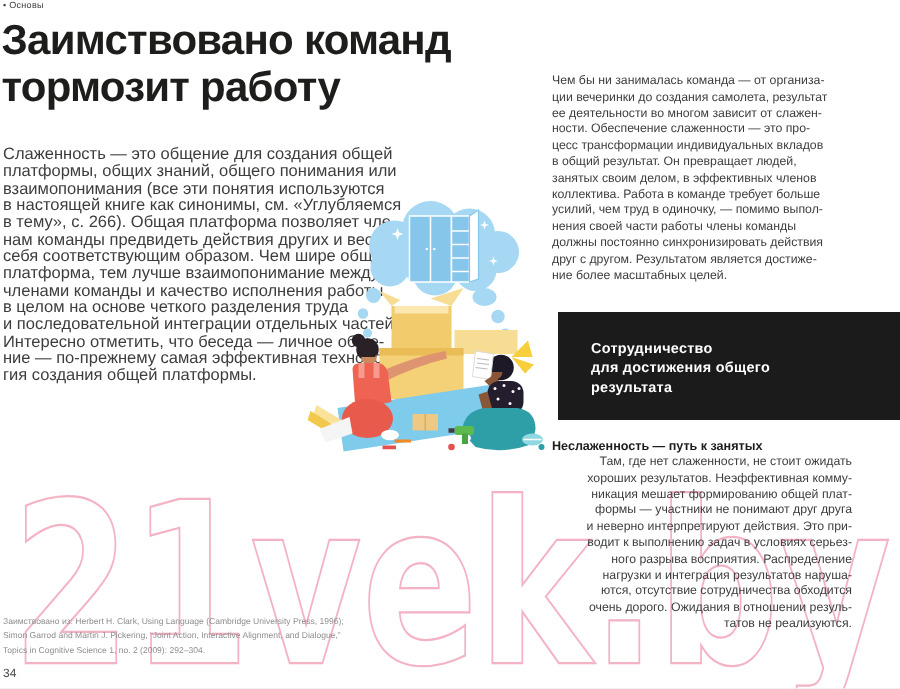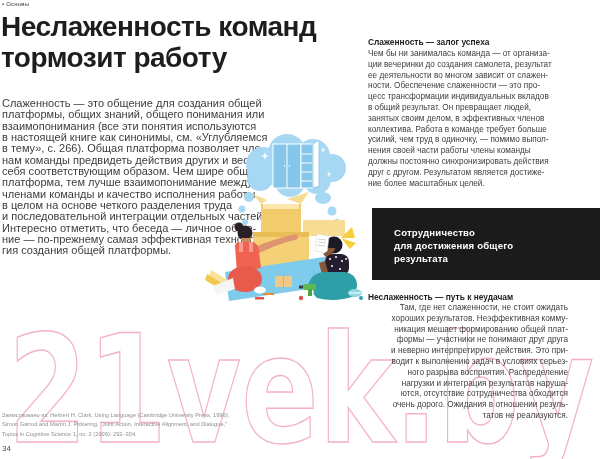--- a/index.html
+++ b/index.html
@@ -35,60 +35,59 @@
 </head>
 <body>
 
 <div class="page">
 
   <svg class="abs watermark-svg" viewBox="0 0 600 129">
     <text x="8" y="112" font-size="150" font-weight="bold" font-family="DejaVu Sans, sans-serif" textLength="586" lengthAdjust="spacingAndGlyphs" fill="none" stroke="#f4b3c4" stroke-width="1.5">21vek.by</text>
   </svg>
 
   <div class="abs breadcrumb">• Основы</div>
-  <h1 class="abs title pre" style="margin:0">Неслаженность команд
+  <h1 class="abs title pre" style="margin:0">Заимствовано команд
 тормозит работу</h1>
 
   <p class="abs intro pre" style="margin:0">Слаженность — это общение для создания общей
 платформы, общих знаний, общего понимания или
 взаимопонимания (все эти понятия используются
 в настоящей книге как синонимы, см. «Углубляемся
 в тему», с. 266). Общая платформа позволяет чле-
 нам команды предвидеть действия других и вести
 себя соответствующим образом. Чем шире общая
 платформа, тем лучше взаимопонимание между
 членами команды и качество исполнения работы
 в целом на основе четкого разделения труда
 и последовательной интеграции отдельных частей.
 Интересно отметить, что беседа — личное обще-
 ние — по-прежнему самая эффективная техноло-
 гия создания общей платформы.</p>
 
-  <h3 class="abs subhead subhead-1" style="margin:0">Слаженность — залог успеха</h3>
   <p class="abs body-text body-1 pre" style="margin:0">Чем бы ни занималась команда — от организа-
 ции вечеринки до создания самолета, результат
 ее деятельности во многом зависит от слажен-
 ности. Обеспечение слаженности — это про-
 цесс трансформации индивидуальных вкладов
 в общий результат. Он превращает людей,
 занятых своим делом, в эффективных членов
 коллектива. Работа в команде требует больше
 усилий, чем труд в одиночку, — помимо выпол-
 нения своей части работы члены команды
 должны постоянно синхронизировать действия
 друг с другом. Результатом является достиже-
 ние более масштабных целей.</p>
 
   <div class="abs callout">
     <div class="callout-text pre">Сотрудничество
 для достижения общего
 результата</div>
   </div>
 
-  <h3 class="abs subhead subhead-2" style="margin:0">Неслаженность — путь к неудачам</h3>
+  <h3 class="abs subhead subhead-2" style="margin:0">Неслаженность — путь к занятых</h3>
   <p class="abs body-text body-2 pre" style="margin:0">Там, где нет слаженности, не стоит ожидать
 хороших результатов. Неэффективная комму-
 никация мешает формированию общей плат-
 формы — участники не понимают друг друга
 и неверно интерпретируют действия. Это при-
 водит к выполнению задач в условиях серьез-
 ного разрыва восприятия. Распределение
 нагрузки и интеграция результатов наруша-
 ются, отсутствие сотрудничества обходится
 очень дорого. Ожидания в отношении резуль-

